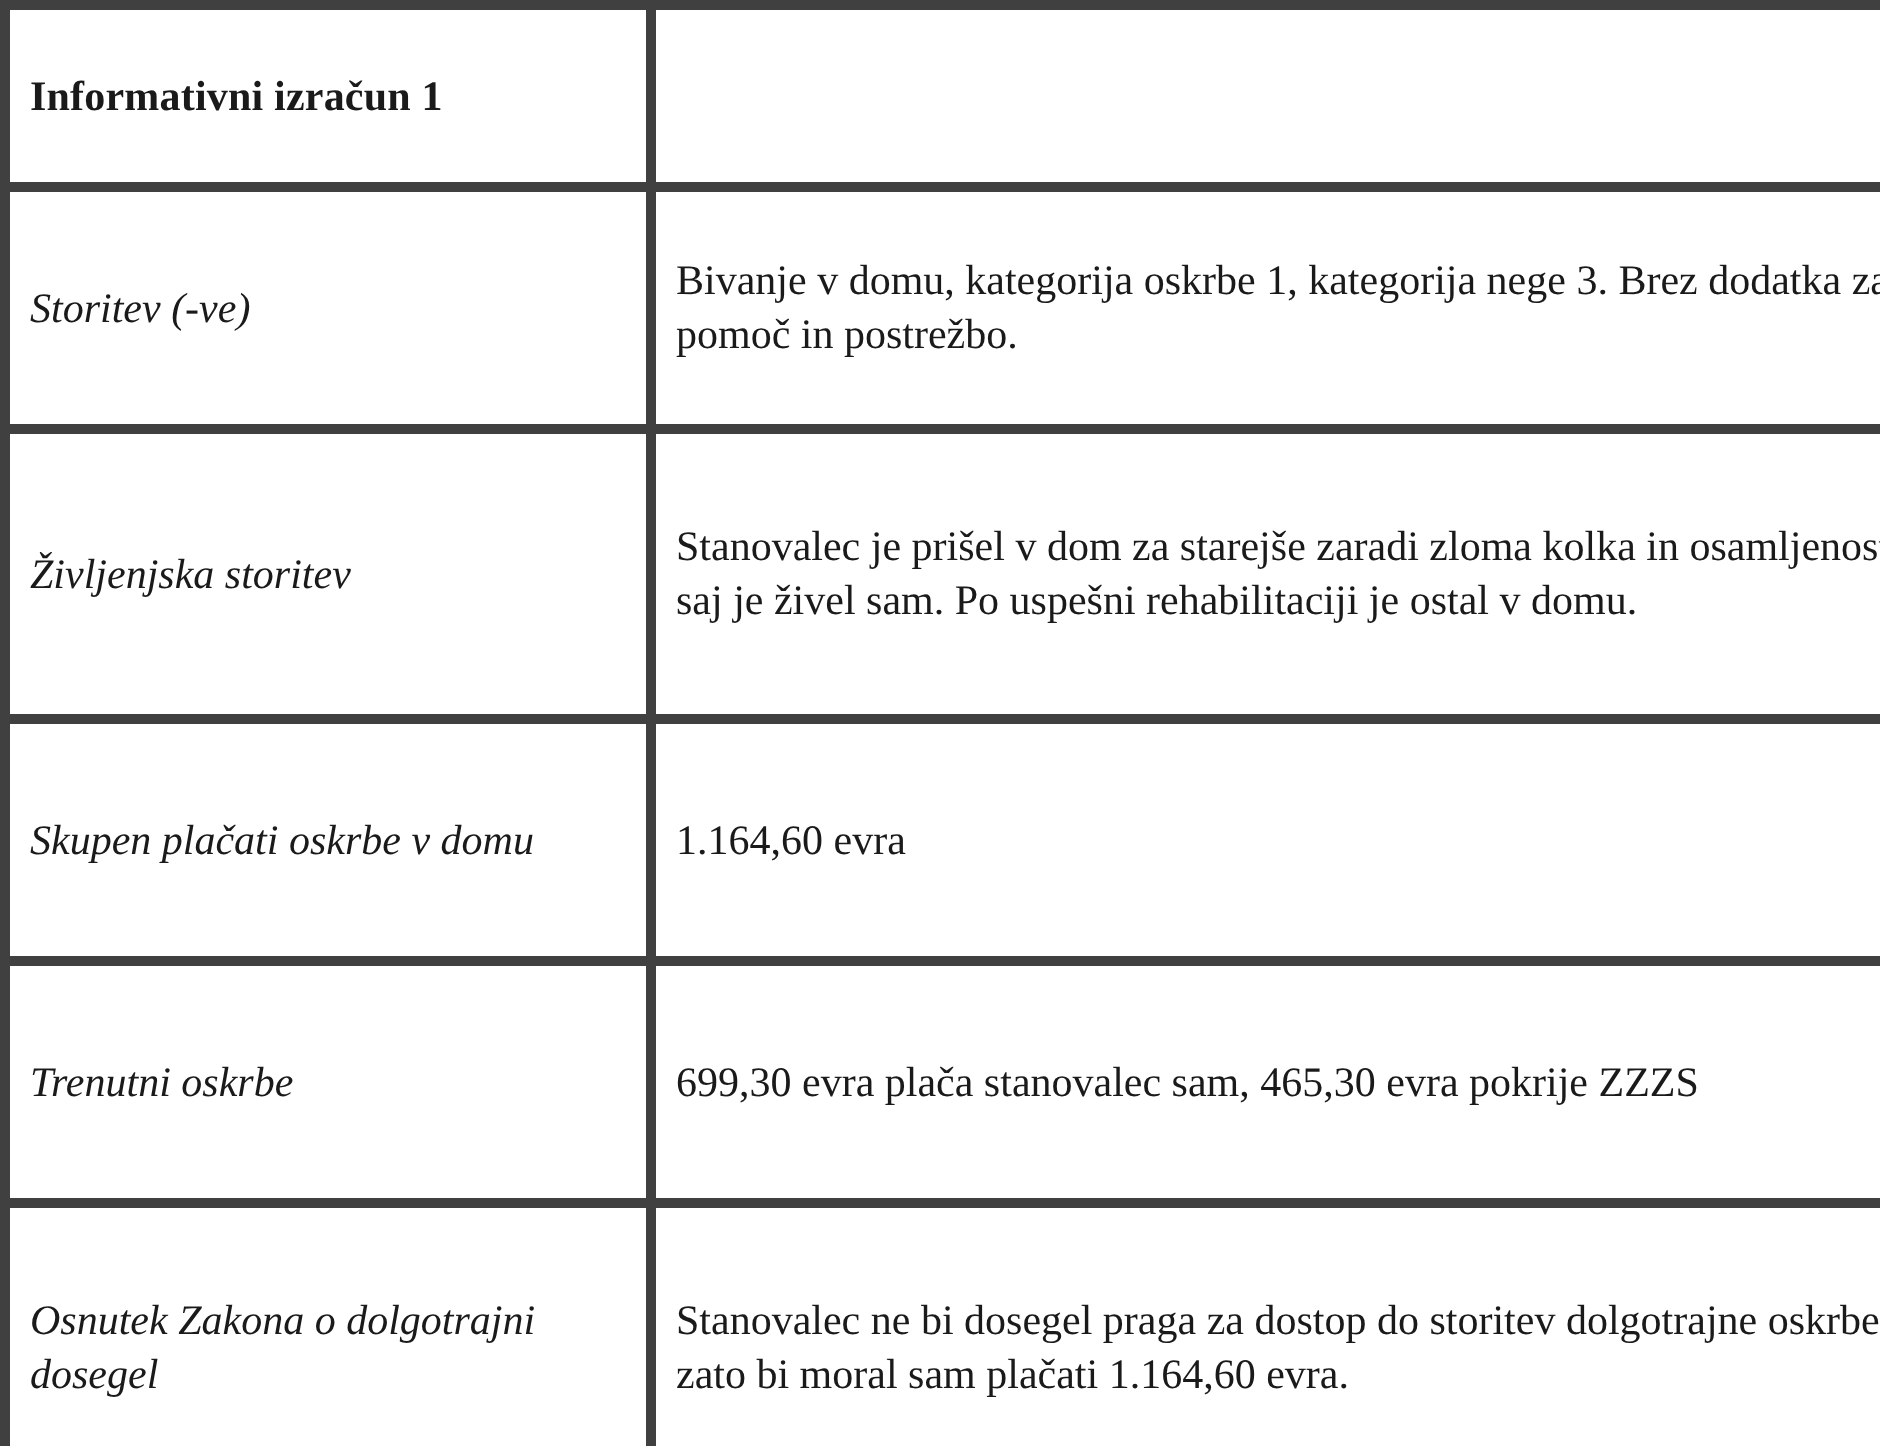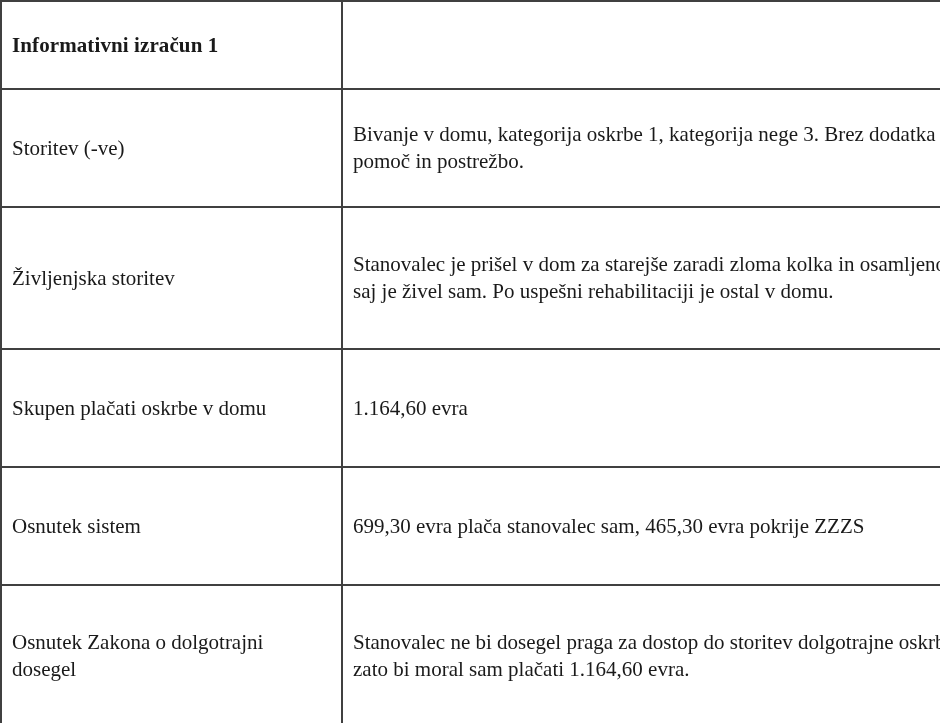--- a/index.html
+++ b/index.html
@@ -14,42 +14,43 @@
     color: #1a1a1a;
     overflow: hidden;
   }
   .doc-table {
     border-collapse: collapse;
     width: 937px;
     margin: 0;
     table-layout: fixed;
   }
   .doc-table td {
-    border: 2px solid #404040;
+    border: 5px solid #404040;
     vertical-align: middle;
-    padding: 10px 21px 10px 10px;
+    padding: 10px 0 10px 10px;
     font-size: 21px;
     line-height: 1.28;
   }
   .col-label {
     width: 308px;
   }
   .col-value {
     width: 627px;
   }
   .row-title td {
     height: 66px;
   }
   .title-cell {
     font-weight: bold;
     font-size: 22px;
     letter-spacing: 0.1px;
   }
   .label-cell {
     font-size: 21px;
+    font-style: italic;
   }
   .value-cell {
     font-size: 21px;
   }
   .row-service td { height: 96px; }
   .row-situation td { height: 120px; }
   .row-cost td { height: 96px; }
   .row-current td { height: 96px; }
   .row-draft td { height: 120px; }
   .row-diff td { height: 70px; }
@@ -73,21 +74,21 @@
     </tr>
     <tr class="row-situation">
       <td class="col-label label-cell">Življenjska storitev</td>
       <td class="col-value value-cell">Stanovalec je prišel v dom za starejše zaradi zloma kolka in osamljenosti, saj je živel sam. Po uspešni rehabilitaciji je ostal v domu.</td>
     </tr>
     <tr class="row-cost">
       <td class="col-label label-cell">Skupen plačati oskrbe v domu</td>
       <td class="col-value value-cell">1.164,60 evra</td>
     </tr>
     <tr class="row-current">
-      <td class="col-label label-cell">Osnutek sistem</td>
+      <td class="col-label label-cell">Trenutni oskrbe</td>
       <td class="col-value value-cell">699,30 evra plača stanovalec sam, 465,30 evra pokrije ZZZS</td>
     </tr>
     <tr class="row-draft">
       <td class="col-label label-cell">Osnutek Zakona o dolgotrajni dosegel</td>
       <td class="col-value value-cell">Stanovalec ne bi dosegel praga za dostop do storitev dolgotrajne oskrbe, zato bi moral sam plačati 1.164,60 evra.</td>
     </tr>
     <tr class="row-diff">
       <td class="col-label label-cell">RAZLIKA</td>
       <td class="col-value value-cell"></td>
     </tr>

